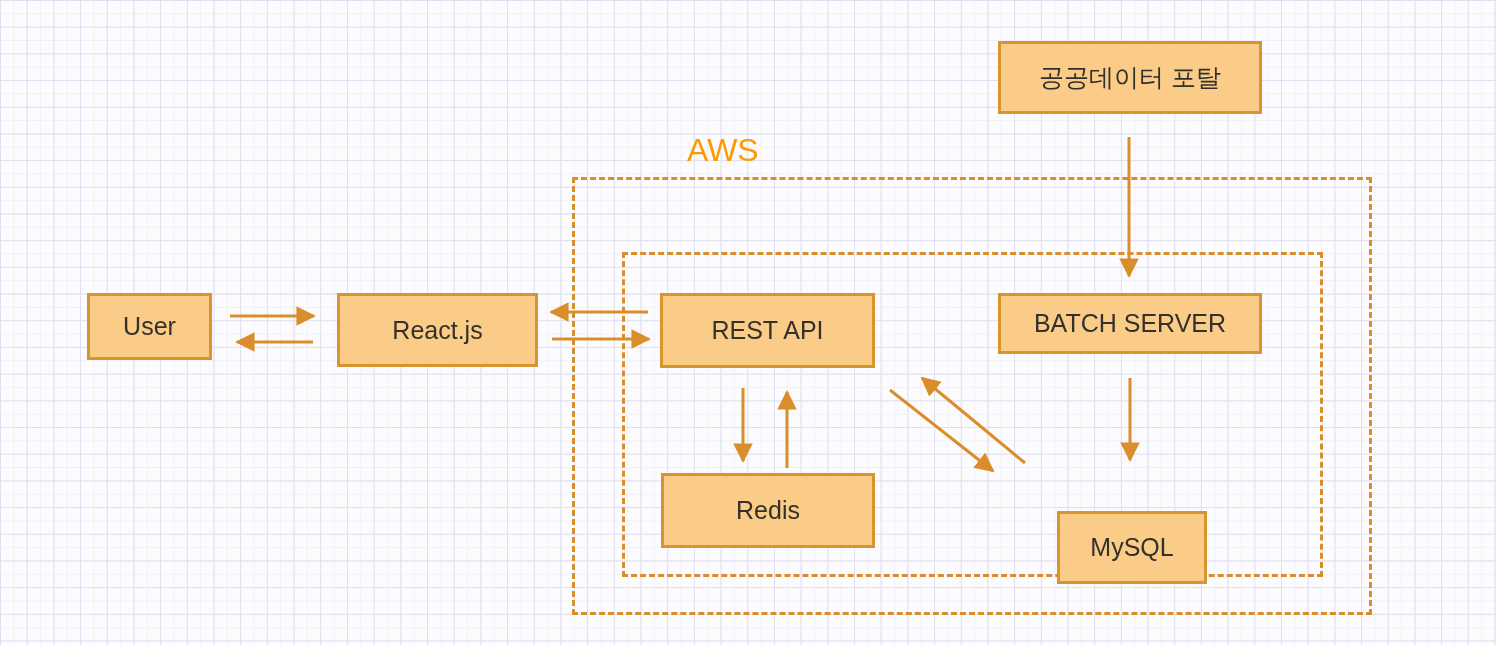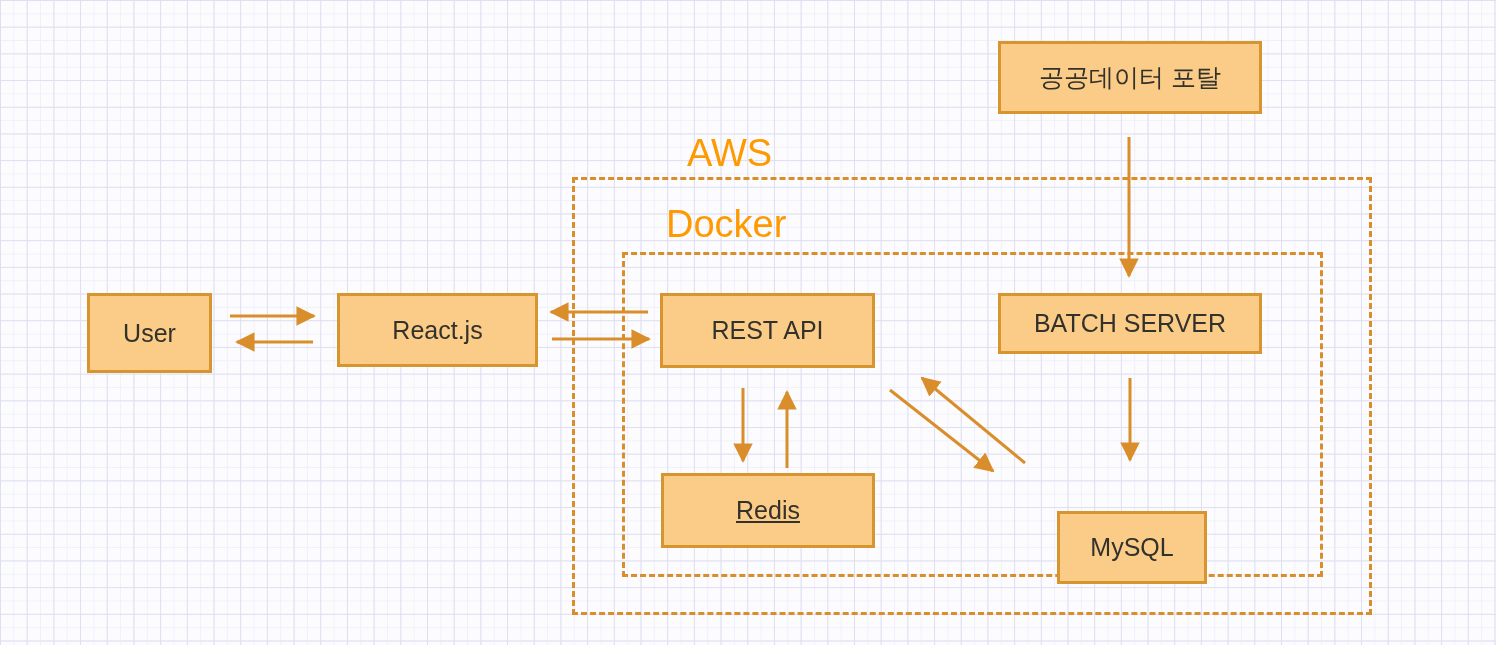--- a/index.html
+++ b/index.html
@@ -46,68 +46,67 @@
     white-space: nowrap;
   }
   .container-box {
     position: absolute;
     border: 3px dashed var(--arrow);
     background: transparent;
   }
   .container-label {
     position: absolute;
     color: var(--container-label);
-    font-size: 38px;
+    font-size: 32px;
     line-height: 1;
     white-space: nowrap;
   }
   #edges {
     position: absolute;
     left: 0; top: 0;
     width: 1496px; height: 645px;
     pointer-events: none;
   }
   #edges line { stroke: var(--arrow); stroke-width: 3; }
 </style>
 </head>
 <body>
 
 <div id="canvas">
 
   <div class="container-box" style="left:572px; top:177px; width:800px; height:438px;"></div>
   <div class="container-label" style="left:687px; top:134px;">AWS</div>
 
   <div class="container-box" style="left:622px; top:252px; width:701px; height:325px;"></div>
-  <div class="container-label" style="left:666px; top:205px;">Docker</div>
 
   <svg id="edges" viewBox="0 0 1496 645" xmlns="http://www.w3.org/2000/svg">
     <defs>
       <marker id="ah" viewBox="0 0 10 10" refX="9" refY="5" markerWidth="6.5" markerHeight="6.5" orient="auto-start-reverse">
         <path d="M0,0 L10,5 L0,10 z" fill="#D98E2B"></path>
       </marker>
     </defs>
     <line x1="230" y1="316" x2="314" y2="316" marker-end="url(#ah)"></line>
     <line x1="313" y1="342" x2="237" y2="342" marker-end="url(#ah)"></line>
     <line x1="648" y1="312" x2="551" y2="312" marker-end="url(#ah)"></line>
     <line x1="552" y1="339" x2="649" y2="339" marker-end="url(#ah)"></line>
     <line x1="1129" y1="137" x2="1129" y2="276" marker-end="url(#ah)"></line>
     <line x1="1130" y1="378" x2="1130" y2="460" marker-end="url(#ah)"></line>
     <line x1="743" y1="388" x2="743" y2="461" marker-end="url(#ah)"></line>
     <line x1="787" y1="468" x2="787" y2="392" marker-end="url(#ah)"></line>
     <line x1="1025" y1="463" x2="922" y2="378" marker-end="url(#ah)"></line>
     <line x1="890" y1="390" x2="993" y2="471" marker-end="url(#ah)"></line>
   </svg>
 
-  <div class="node" style="left:87px; top:293px; width:125px; height:80px;">User</div>
+  <div class="node" style="left:87px; top:293px; width:125px; height:67px;">User</div>
 
   <div class="node" style="left:660px; top:293px; width:215px; height:75px;">REST API</div>
 
   <div class="node" style="left:337px; top:293px; width:201px; height:74px;">React.js</div>
 
   <div class="node" style="left:998px; top:293px; width:264px; height:61px;">BATCH SERVER</div>
 
   <div class="node" style="left:998px; top:41px; width:264px; height:73px;text-align:right;">공공데이터 포탈</div>
 
-  <div class="node" style="left:661px; top:473px; width:214px; height:75px;text-decoration:underline;">Redis</div>
+  <div class="node" style="left:661px; top:473px; width:214px; height:75px;">Redis</div>
 
   <div class="node" style="left:1057px; top:475px; width:150px; height:73px;margin-top:36px;">MySQL</div>
 
 </div>
 
 </body></html>

